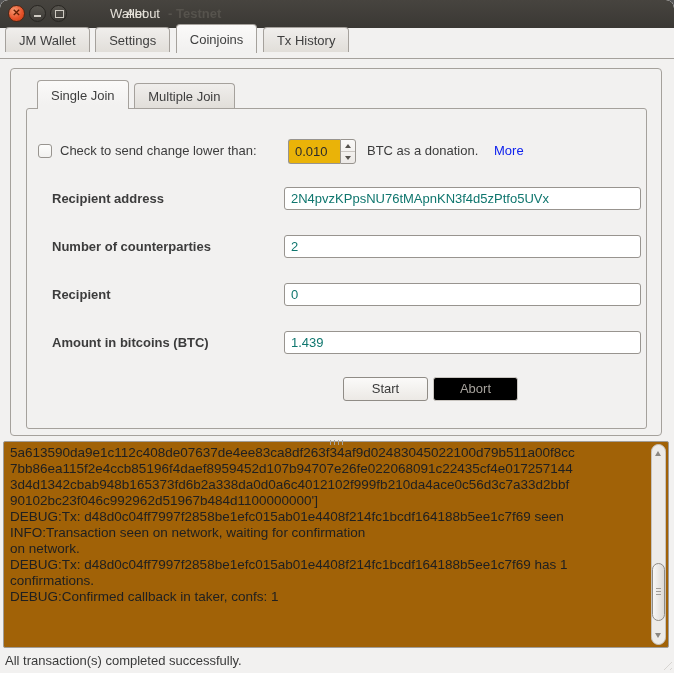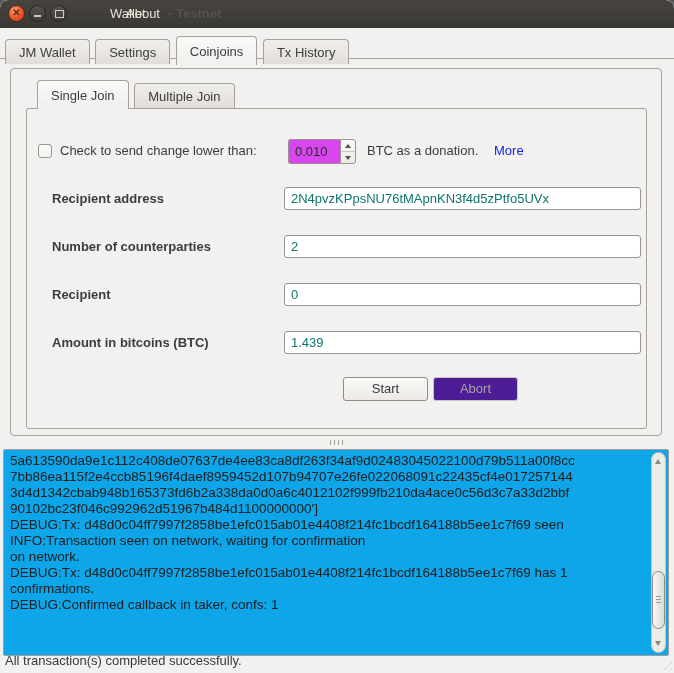--- a/index.html
+++ b/index.html
@@ -23,41 +23,41 @@
   .btn-min{ left:29px;} .btn-max{ left:50px;}
   .btn-min::after{ content:""; position:absolute; left:4px; top:9px; width:7px; height:2px; background:#CFCBC3;}
   .btn-max::after{ content:""; position:absolute; left:4px; top:4px; width:7px; height:6px; border:1px solid #CFCBC3;}
   .menu-item{ position:absolute; top:0; height:28px; line-height:27px; color:#E4E0D8; padding:0 6px;}
   .menu-wallet{ left:68px;margin-left:36px;} .menu-about{ left:120px;}
   .ghost-title{ position:absolute; left:168px; top:0; height:28px; line-height:27px;
     color:#56534D; font-weight:bold;}
   
   .pane-top-line{ position:absolute; top:58px; left:0; right:0; height:1px; background:#A5A19C; z-index:1;}
   .tabbar{ position:absolute; z-index:2; white-space:nowrap;}
-  .main-tabs{ top:36px; left:4px; height:29px;}
+  .main-tabs{ top:24px; left:4px; height:29px;}
   .tab{ position:relative; display:inline-block; vertical-align:top; margin:3px 1px 0 1px;
     padding:0 13px; height:25px; line-height:25px;
     background:linear-gradient(#F0EEEC,#E1DED9);
     border:1px solid #A5A19C; border-bottom:none;
     border-radius:4px 4px 0 0; color:#3E3E3E; cursor:default;}
   .tab.active{ margin-top:0; height:29px; line-height:29px; z-index:3;
     background:linear-gradient(#FBFAF9,#F2F1F0 85%);}
   
   .group-frame{ position:absolute; left:10px; top:68px; width:652px; height:368px;
     border:1px solid #A5A19C; border-radius:4px; z-index:1;}
   .sub-tabs{ position:absolute; left:25px; top:11px; height:29px; z-index:2;}
   .sub-pane{ position:absolute; left:15px; top:39px; right:14px; bottom:6px;
     border:1px solid #A5A19C; border-radius:3px;}
   
   .donation-row{ position:absolute; left:10px; top:30px; height:26px; right:8px;}
   .checkbox{ position:absolute; left:1px; top:5px; width:14px; height:14px;
     background:linear-gradient(#FDFDFC,#F2F1EF); border:1px solid #98948F; border-radius:3px;}
   .cb-label{ position:absolute; left:23px; top:4px;}
   .spinbox{ position:absolute; left:251px; top:0; height:25px; display:flex;}
-  .spin-field{ width:52px; height:25px; background:#d946ef; border:1px solid #98948F;
+  .spin-field{ width:52px; height:25px; background:#eab308; border:1px solid #98948F;
     border-right:none; border-radius:3px 0 0 3px; padding:0 6px; font:inherit; color:#2B2B2B;}
   .spin-arrows{ width:16px; height:25px; border:1px solid #98948F; border-radius:0 3px 3px 0;
     background:linear-gradient(#FAF9F8,#ECE9E6); display:flex; flex-direction:column;}
   .spin-btn{ flex:1; position:relative;}
   .spin-btn.up{ border-bottom:1px solid #C9C5C0;}
   .spin-btn i{ position:absolute; left:4px; width:0; height:0;
     border-left:3px solid transparent; border-right:3px solid transparent;}
   .spin-btn.up i{ top:4px; border-bottom:4px solid #55524E;}
   .spin-btn.down i{ top:4px; border-top:4px solid #55524E;}
   .suffix{ position:absolute; left:330px; top:4px;}
@@ -66,27 +66,27 @@
   .frow{ position:absolute; left:10px; right:8px; height:24px;}
   .flabel{ position:absolute; left:15px; top:4px;font-weight:bold;}
   .finput{ position:absolute; left:247px; top:0; width:357px; height:23px;
     background:#fff; border:1px solid #98948F; border-radius:3px;
     padding:0 6px; font:inherit; color:#0f766e;}
   
   .push-btn{ position:absolute; top:268px; width:85px; height:24px; border-radius:3px;
     text-align:center; line-height:22px; cursor:default;}
   .btn-start{ left:316px; background:linear-gradient(#FBFAF9,#ECE9E5);
     border:1px solid #908C86; color:#3A3A3A;}
-  .btn-abort{ left:406px; background:#4c1d95; border:1px solid #C9C5C0; color:#A6A29C;}
+  .btn-abort{ left:406px; background:#000000; border:1px solid #C9C5C0; color:#A6A29C;}
   
   .splitter-grip{ position:absolute; left:330px; top:440px; width:13px; height:5px; z-index:5;
     background:repeating-linear-gradient(90deg,#A8A49E 0 1px,transparent 1px 4px);}
   
   .logbox{ position:absolute; left:3px; top:441px; width:666px; height:207px;
-    background:#0ea5e9; border:1px solid #A19D98; border-radius:2px;margin-top:8px;}
+    background:#a16207; border:1px solid #A19D98; border-radius:2px;}
   .log-lines{ position:absolute; left:6px; top:3px; right:20px; bottom:2px;
     font-size:13.5px; line-height:16px; color:#202020; white-space:nowrap; overflow:hidden;}
   .scrollbar{ position:absolute; top:2px; bottom:2px; right:2px; width:15px;
     background:#EDEBE8; border:1px solid #C6C2BD; border-radius:8px;}
   .sb-arrow{ position:absolute; left:3px; width:0; height:0;
     border-left:3.5px solid transparent; border-right:3.5px solid transparent;}
   .sb-up{ top:6px; border-bottom:5px solid #8B8781;}
   .sb-down{ bottom:6px; border-top:5px solid #8B8781;}
   .sb-thumb{ position:absolute; left:0px; right:0px; top:118px; height:58px;
     background:linear-gradient(90deg,#F8F7F6,#DDDAD6); border:1px solid #8F8B85; border-radius:7px;}

